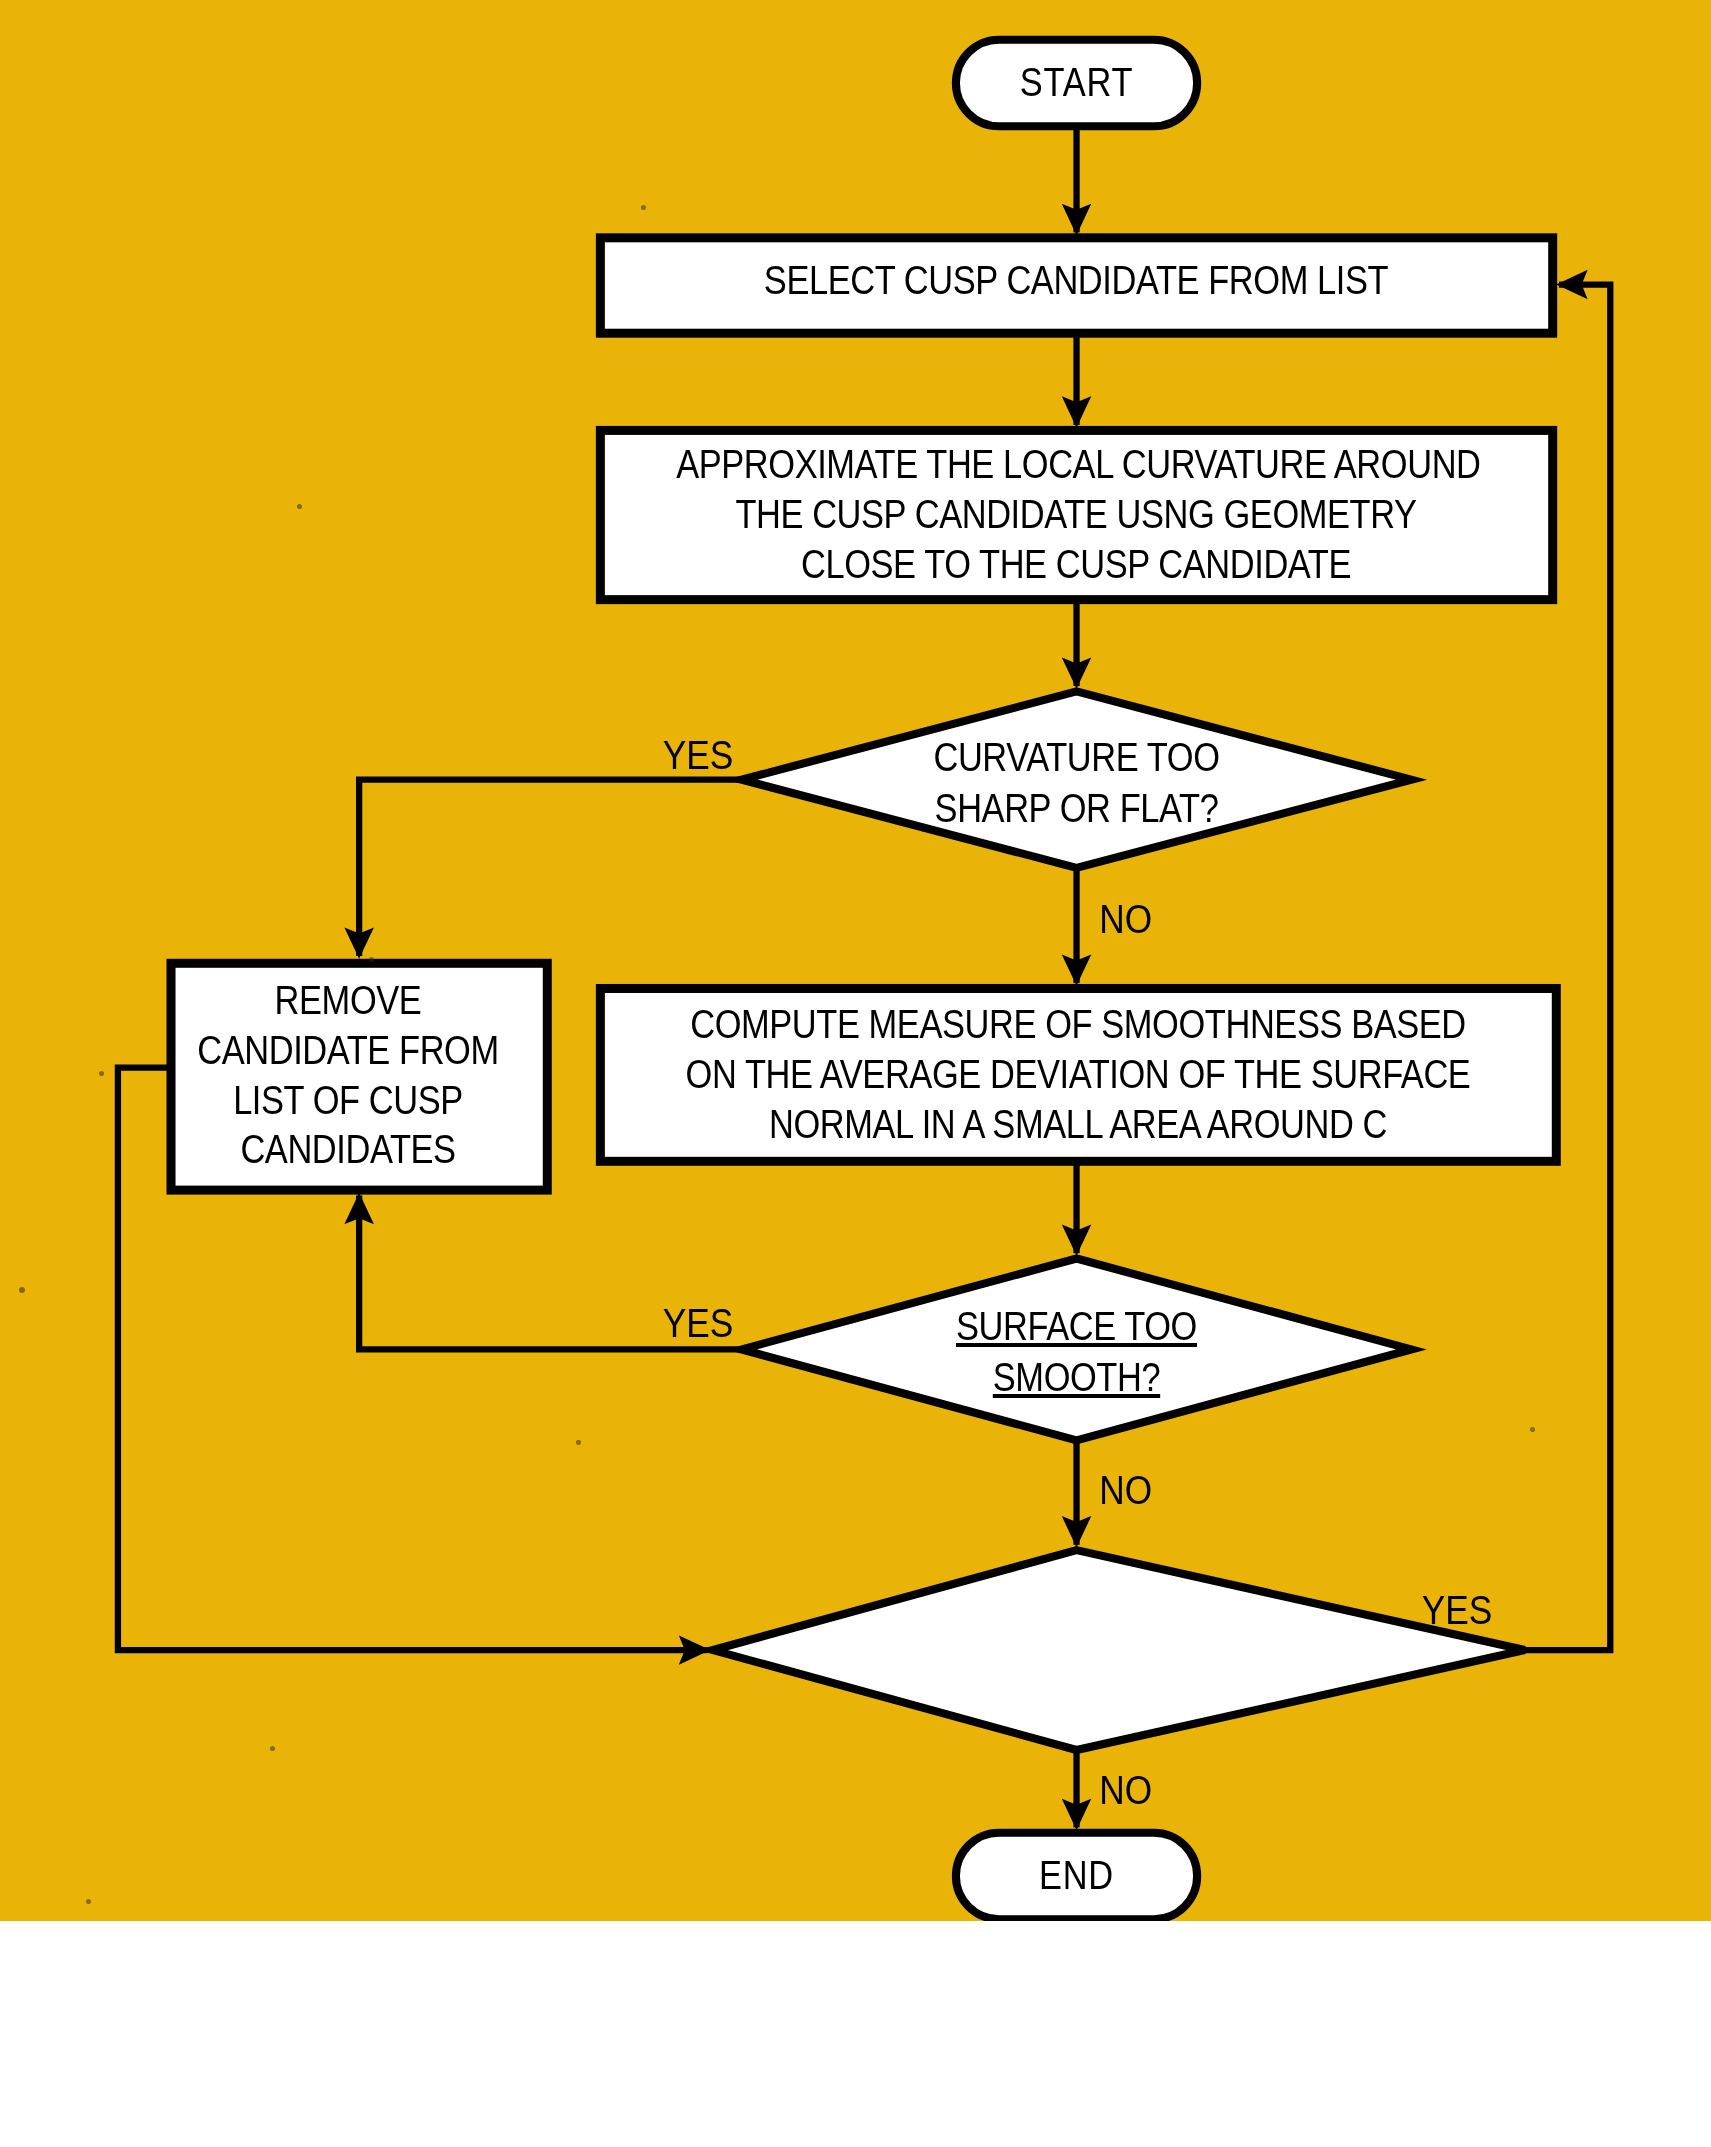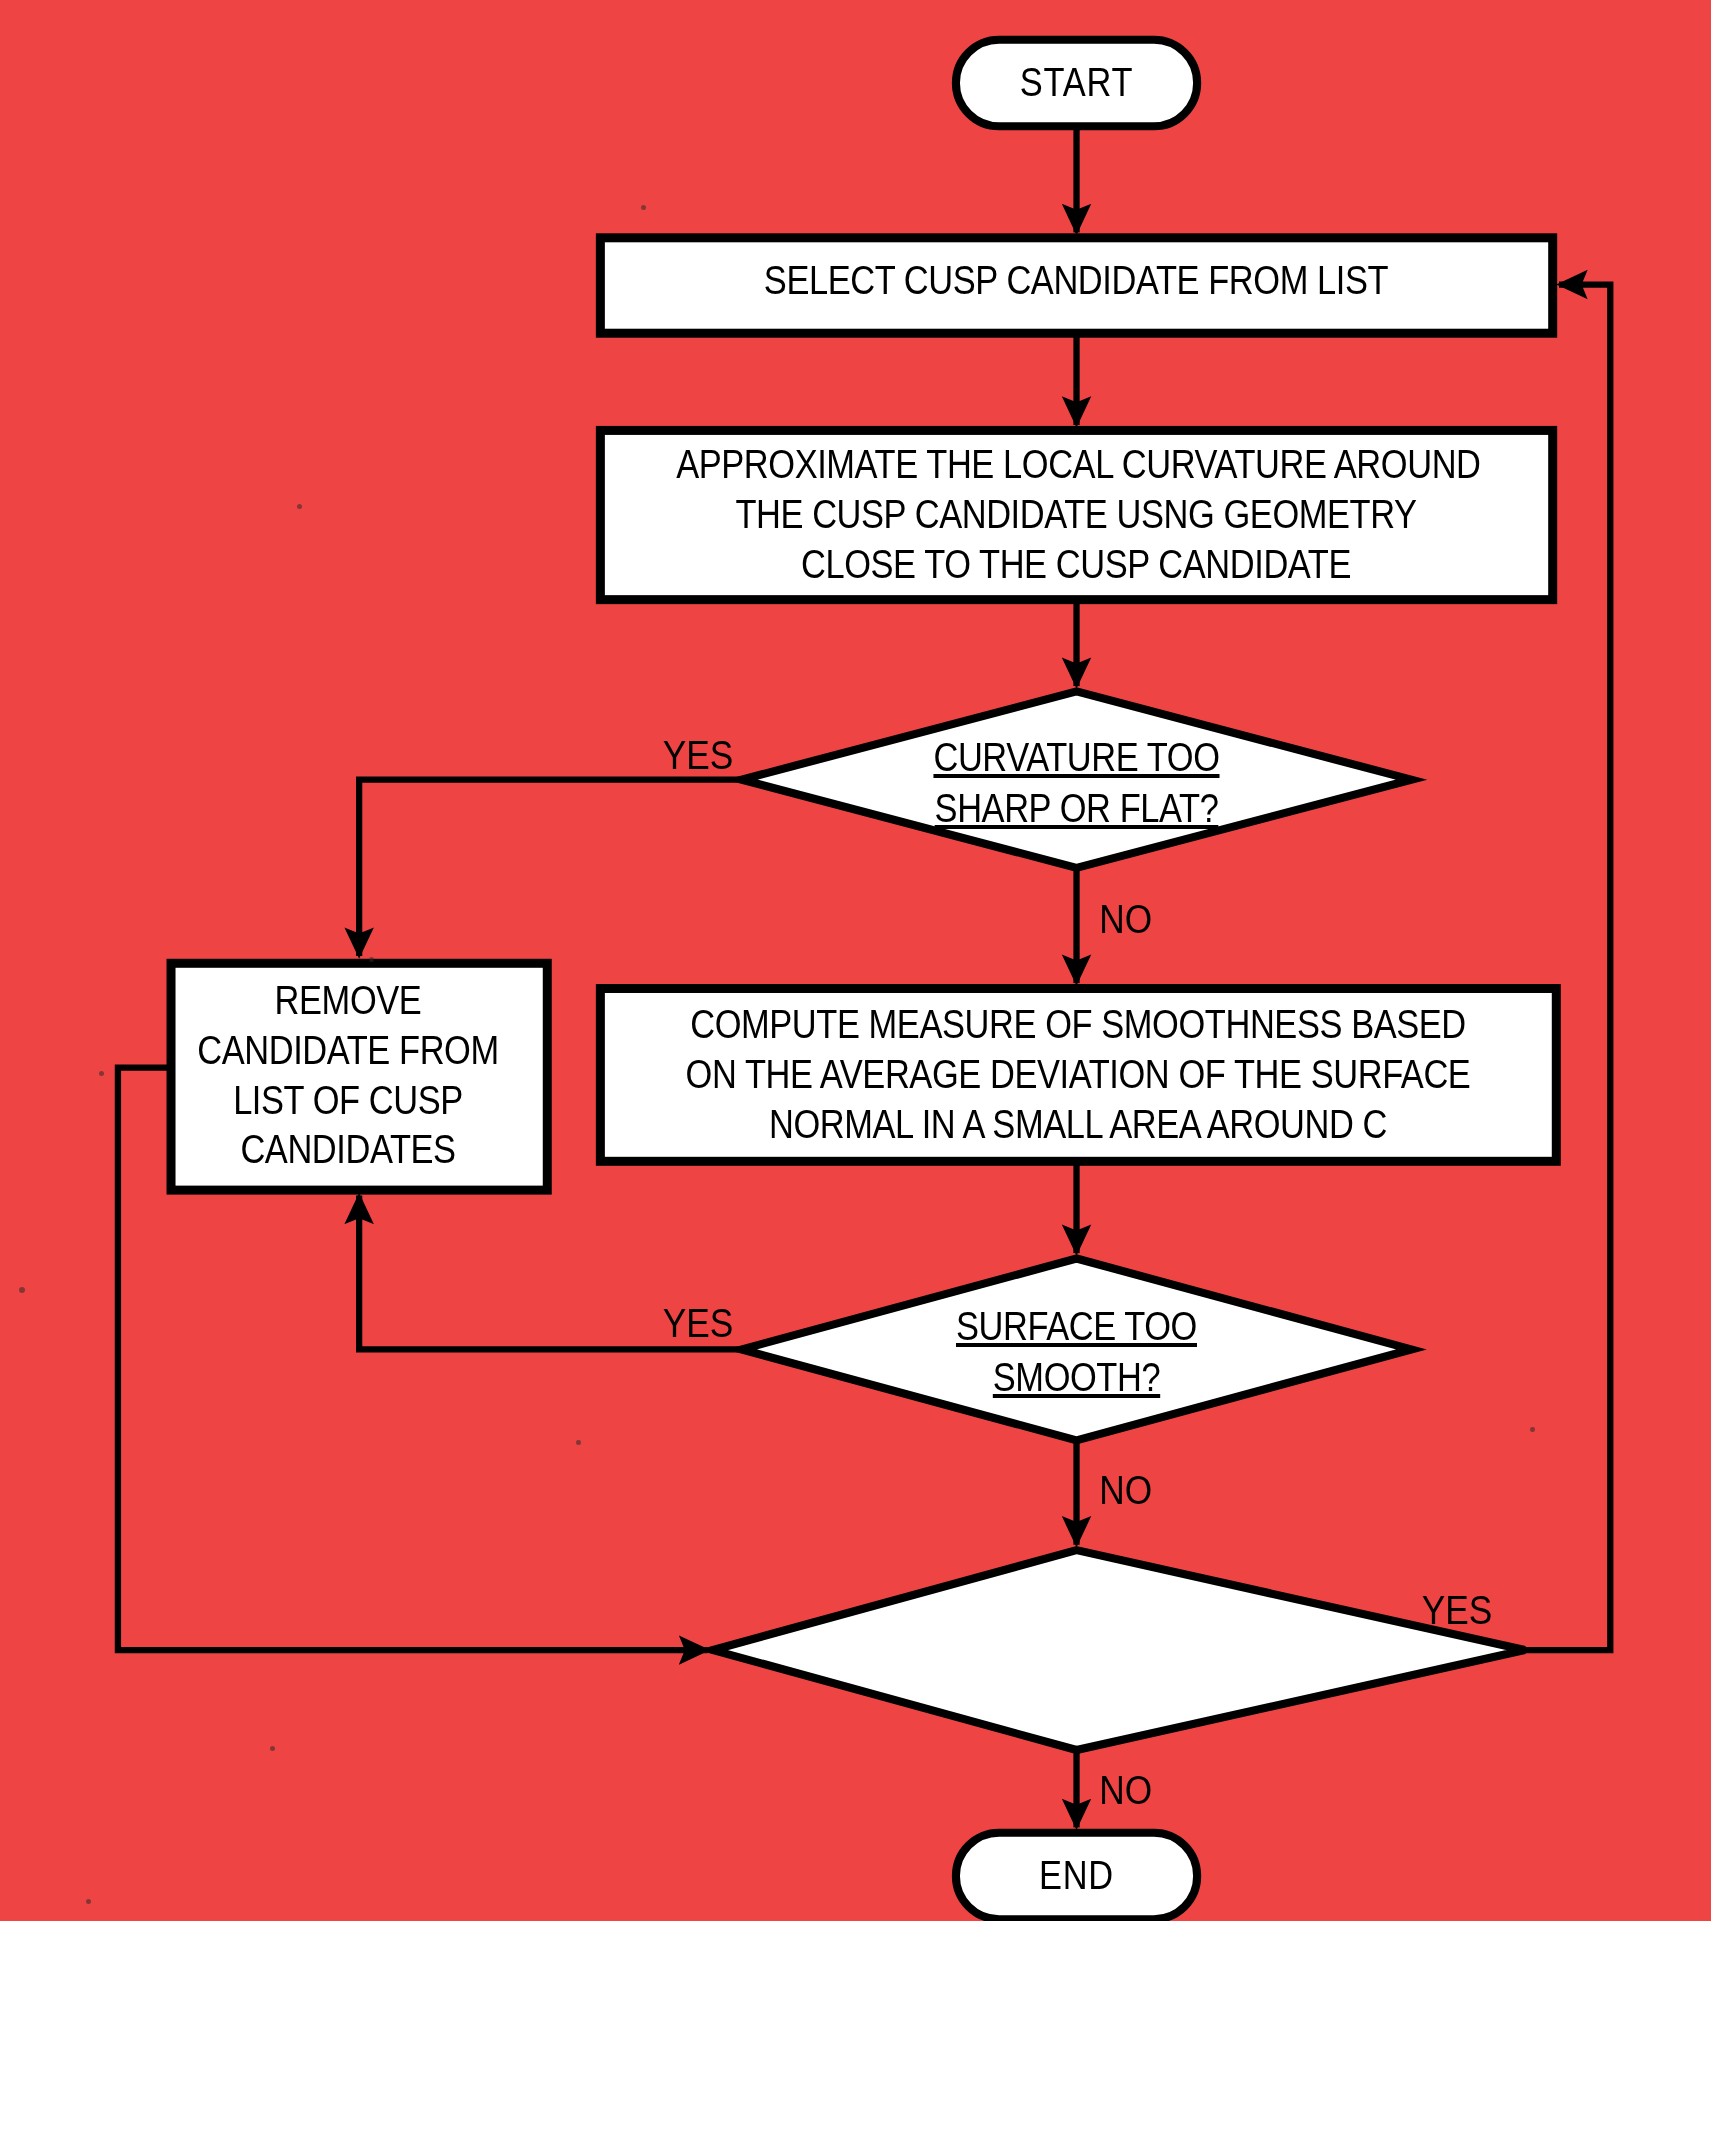--- a/index.html
+++ b/index.html
@@ -9,21 +9,21 @@
     background: #ffffff;
   }
   body {
     font-family: "Liberation Sans", sans-serif;
     color: #000000;
   }
   #page {
     position: relative;
     width: 1712px;
     height: 1921px;
-    background: #ef4444;
+    background: #eab308;
     overflow: hidden;
   }
   #flow-svg {
     position: absolute;
     left: 0;
     top: 0;
     width: 1712px;
     height: 2148px;
   }
   .node-text {
@@ -129,21 +129,21 @@
   <div class="node-text term-text" style="left:956px; top:61px; width:241px;">START</div>
 
   <div class="node-text proc-text" style="left:600px; top:259px; width:952px;">SELECT CUSP CANDIDATE FROM LIST</div>
 
   <div style="position:absolute; left:600px; top:443px; width:952px;">
     <div class="node-text proc-text" style="position:static; width:100%;">APPROXIMATE THE LOCAL CURVATURE AROUND</div>
     <div class="node-text proc-text" style="position:static; width:100%; margin-top:6.3px;">THE CUSP CANDIDATE USNG GEOMETRY</div>
     <div class="node-text proc-text" style="position:static; width:100%; margin-top:6.3px;">CLOSE TO THE CUSP CANDIDATE</div>
   </div>
 
-  <div style="position:absolute; left:810px; top:736px; width:533px;text-decoration:underline;">
+  <div style="position:absolute; left:810px; top:736px; width:533px;">
     <div class="node-text dec-text" style="position:static; width:100%;">CURVATURE TOO</div>
     <div class="node-text dec-text" style="position:static; width:100%; margin-top:7.2px;">SHARP OR FLAT?</div>
   </div>
 
   <div style="position:absolute; left:160px; top:979px; width:376px;">
     <div class="node-text proc-text" style="position:static; width:100%;">REMOVE</div>
     <div class="node-text proc-text" style="position:static; width:100%; margin-top:6.3px;">CANDIDATE FROM</div>
     <div class="node-text proc-text" style="position:static; width:100%; margin-top:6.3px;">LIST OF CUSP</div>
     <div class="node-text proc-text" style="position:static; width:100%; margin-top:6.3px;">CANDIDATES</div>
   </div>

